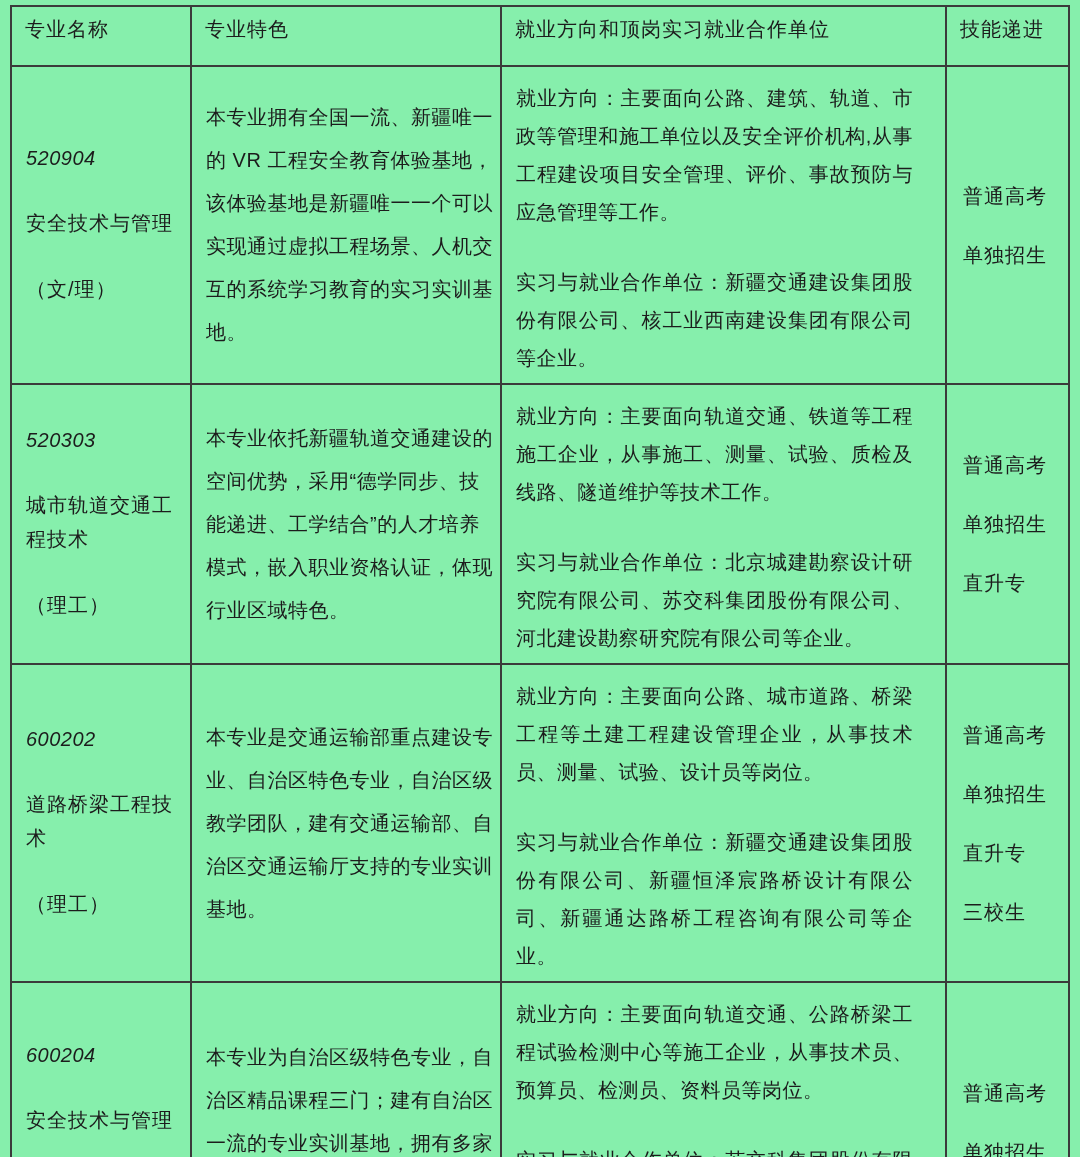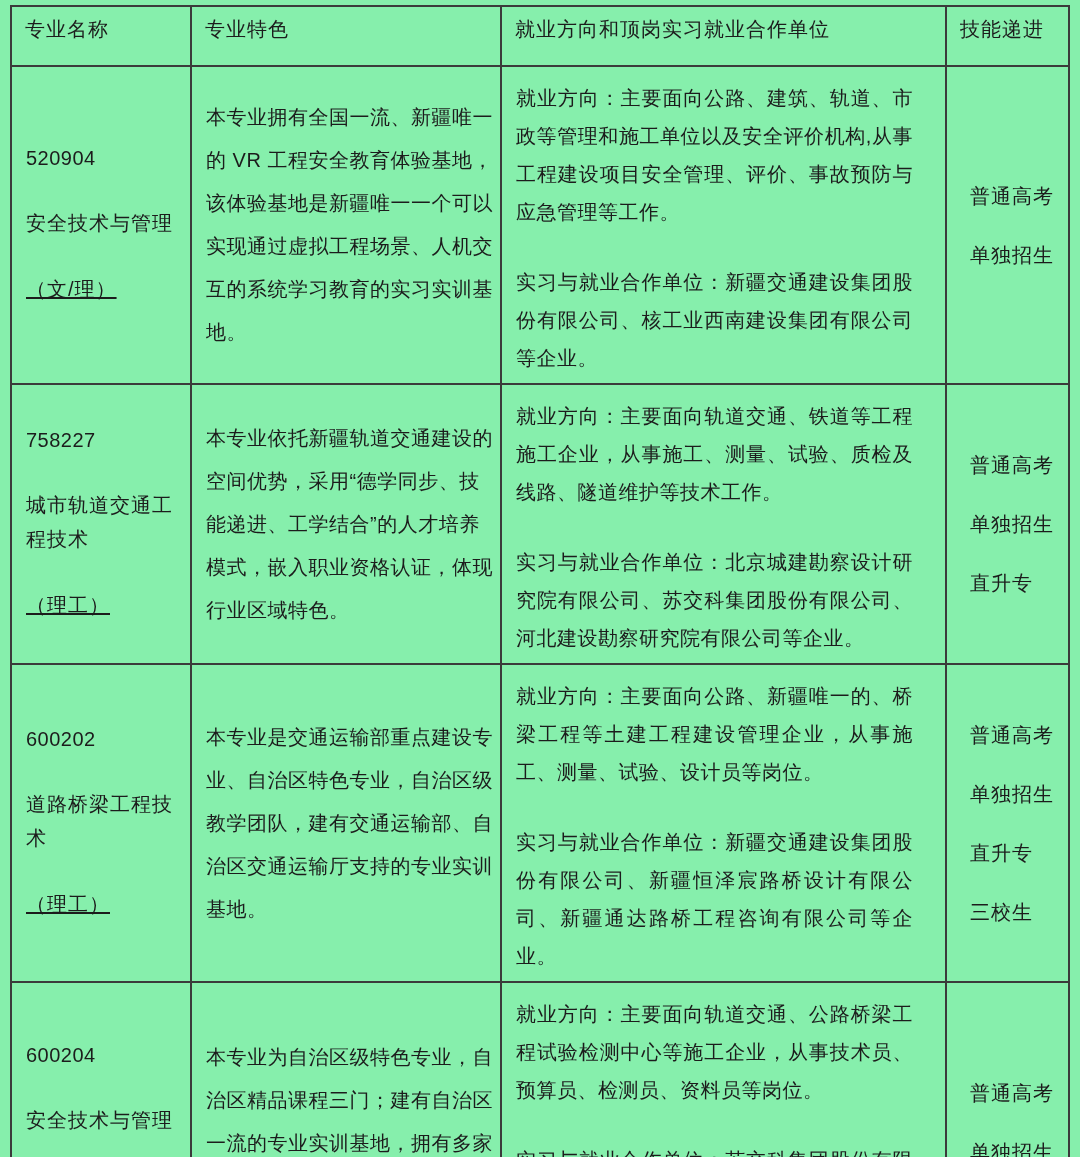--- a/index.html
+++ b/index.html
@@ -33,23 +33,23 @@
     vertical-align: top;
     text-align: left;
     padding: 9px 10px 0 13px;
     letter-spacing: 1px;
   }
   td.c1 {
     vertical-align: middle;
     padding: 0 10px 0 14px;
     font-size: 21px;
   }
-  td.c1 .code { margin-bottom: 36px; letter-spacing: 0.5px; }
+  td.c1 .code { margin-bottom: 36px; letter-spacing: 0.5px; font-style: italic; }
   td.c1 .mname { margin-bottom: 36px; line-height: 34px; letter-spacing: 1px; }
-  td.c1 .mcat { letter-spacing: 1px; text-decoration: underline; }
+  td.c1 .mcat { letter-spacing: 1px; }
   td.c2 {
     vertical-align: middle;
     padding: 0 0 0 14px;
     border-radius: 18px;
   }
   td.c2 .feature {
     line-height: 43px;
     letter-spacing: 0.5px;
     text-align: left;
   }
@@ -60,21 +60,21 @@
   td.c3 p {
     margin: 0;
     line-height: 38px;
     text-align: justify;
     text-justify: inter-character;
     letter-spacing: 0.5px;
   }
   td.c3 p.coop { margin-top: 32px; }
   td.c4 {
     vertical-align: middle;
-    padding: 0 4px 0 23px;
+    padding: 0 4px 0 16px;
   }
   td.c4 .enr { line-height: 28px; letter-spacing: 1px; }
   td.c4 .enr + .enr { margin-top: 31px; }
   tr.r1 { height: 294px; }
   tr.r2 { height: 266px; }
   tr.r3 { height: 260px; }
   tr.r4 { height: 264px; }
 </style>
 </head>
 <body>
@@ -109,21 +109,21 @@
         <p class="coop">实习与就业合作单位：新疆交通建设集团股份有限公司、核工业西南建设集团有限公司等企业。</p>
       </td>
       <td class="c4">
         <div class="enr">普通高考</div>
         <div class="enr">单独招生</div>
       </td>
     </tr>
 
     <tr class="r2">
       <td class="c1">
-        <div class="code">758227</div>
+        <div class="code">520303</div>
         <div class="mname">城市轨道交通工程技术</div>
         <div class="mcat">（理工）</div>
       </td>
       <td class="c2">
         <div class="feature">本专业依托新疆轨道交通建设的空间优势，采用“德学同步、技能递进、工学结合”的人才培养模式，嵌入职业资格认证，体现行业区域特色。</div>
       </td>
       <td class="c3">
         <p class="emp">就业方向：主要面向轨道交通、铁道等工程施工企业，从事施工、测量、试验、质检及线路、隧道维护等技术工作。</p>
         <p class="coop">实习与就业合作单位：北京城建勘察设计研究院有限公司、苏交科集团股份有限公司、河北建设勘察研究院有限公司等企业。</p>
       </td>
@@ -137,21 +137,21 @@
     <tr class="r3">
       <td class="c1">
         <div class="code">600202</div>
         <div class="mname">道路桥梁工程技术</div>
         <div class="mcat">（理工）</div>
       </td>
       <td class="c2">
         <div class="feature">本专业是交通运输部重点建设专业、自治区特色专业，自治区级教学团队，建有交通运输部、自治区交通运输厅支持的专业实训基地。</div>
       </td>
       <td class="c3">
-        <p class="emp">就业方向：主要面向公路、新疆唯一的、桥梁工程等土建工程建设管理企业，从事施工、测量、试验、设计员等岗位。</p>
+        <p class="emp">就业方向：主要面向公路、城市道路、桥梁工程等土建工程建设管理企业，从事技术员、测量、试验、设计员等岗位。</p>
         <p class="coop">实习与就业合作单位：新疆交通建设集团股份有限公司、新疆恒泽宸路桥设计有限公司、新疆通达路桥工程咨询有限公司等企业。</p>
       </td>
       <td class="c4">
         <div class="enr">普通高考</div>
         <div class="enr">单独招生</div>
         <div class="enr">直升专</div>
         <div class="enr">三校生</div>
       </td>
     </tr>
 

